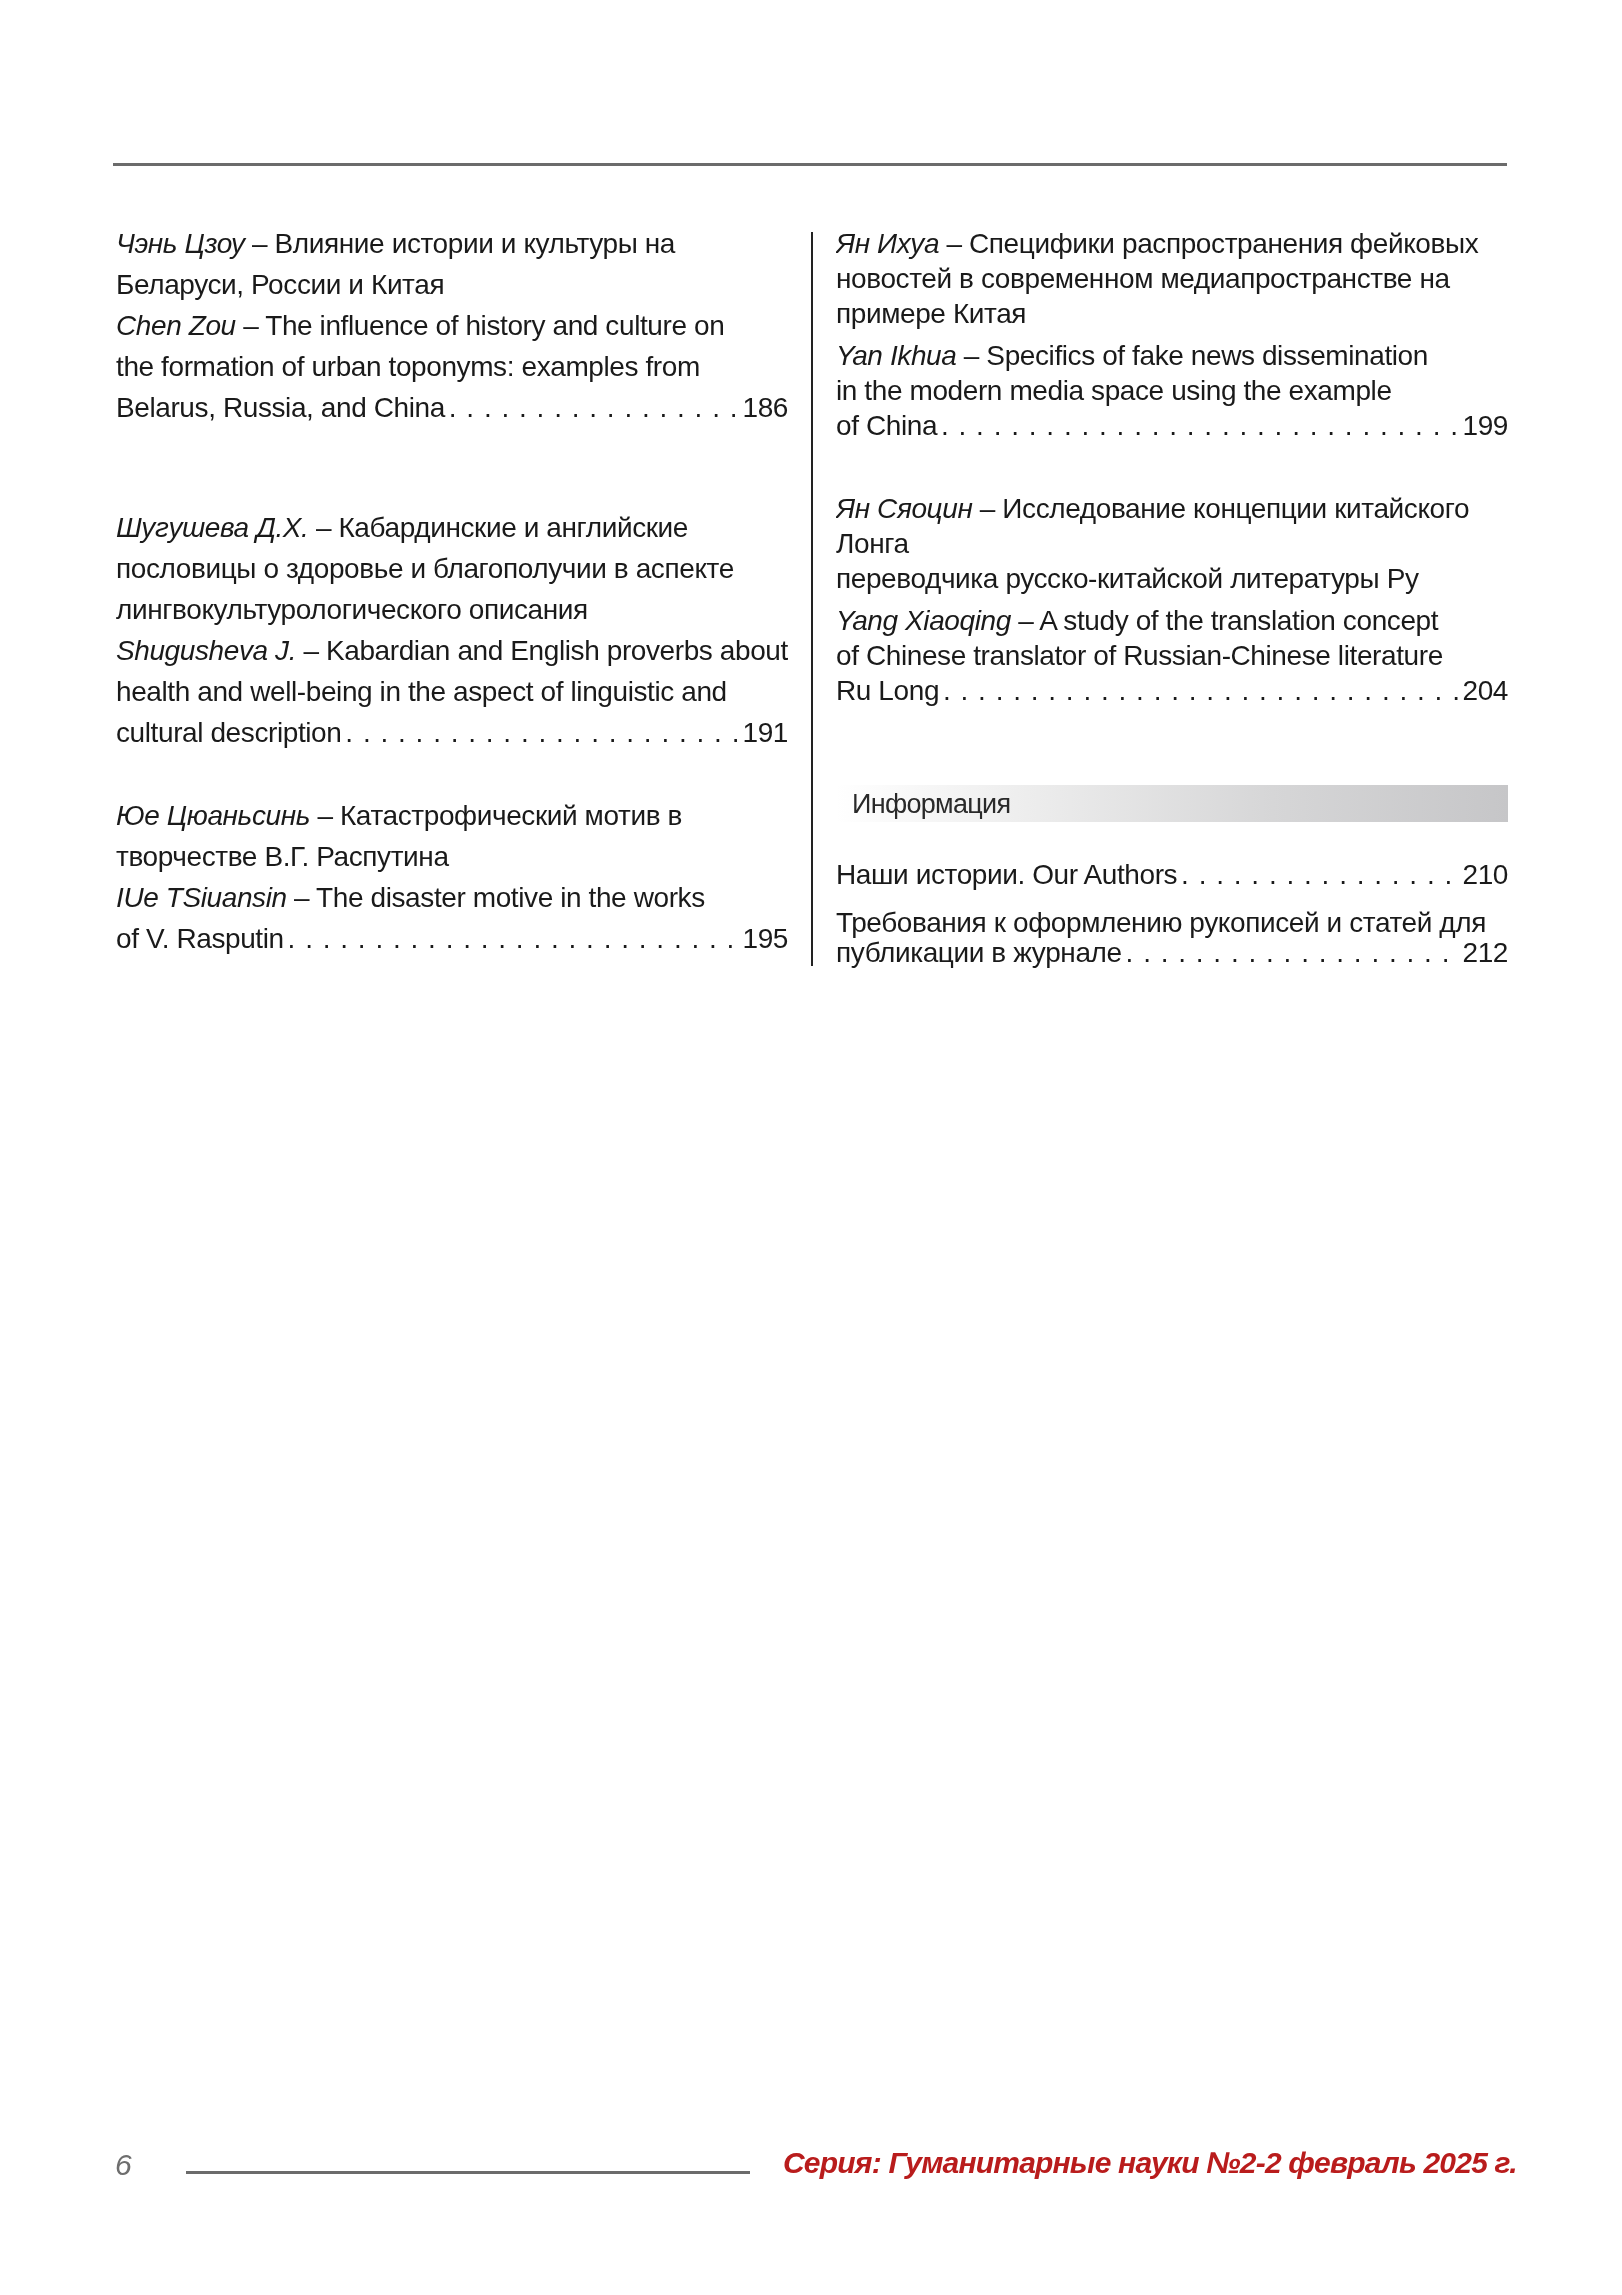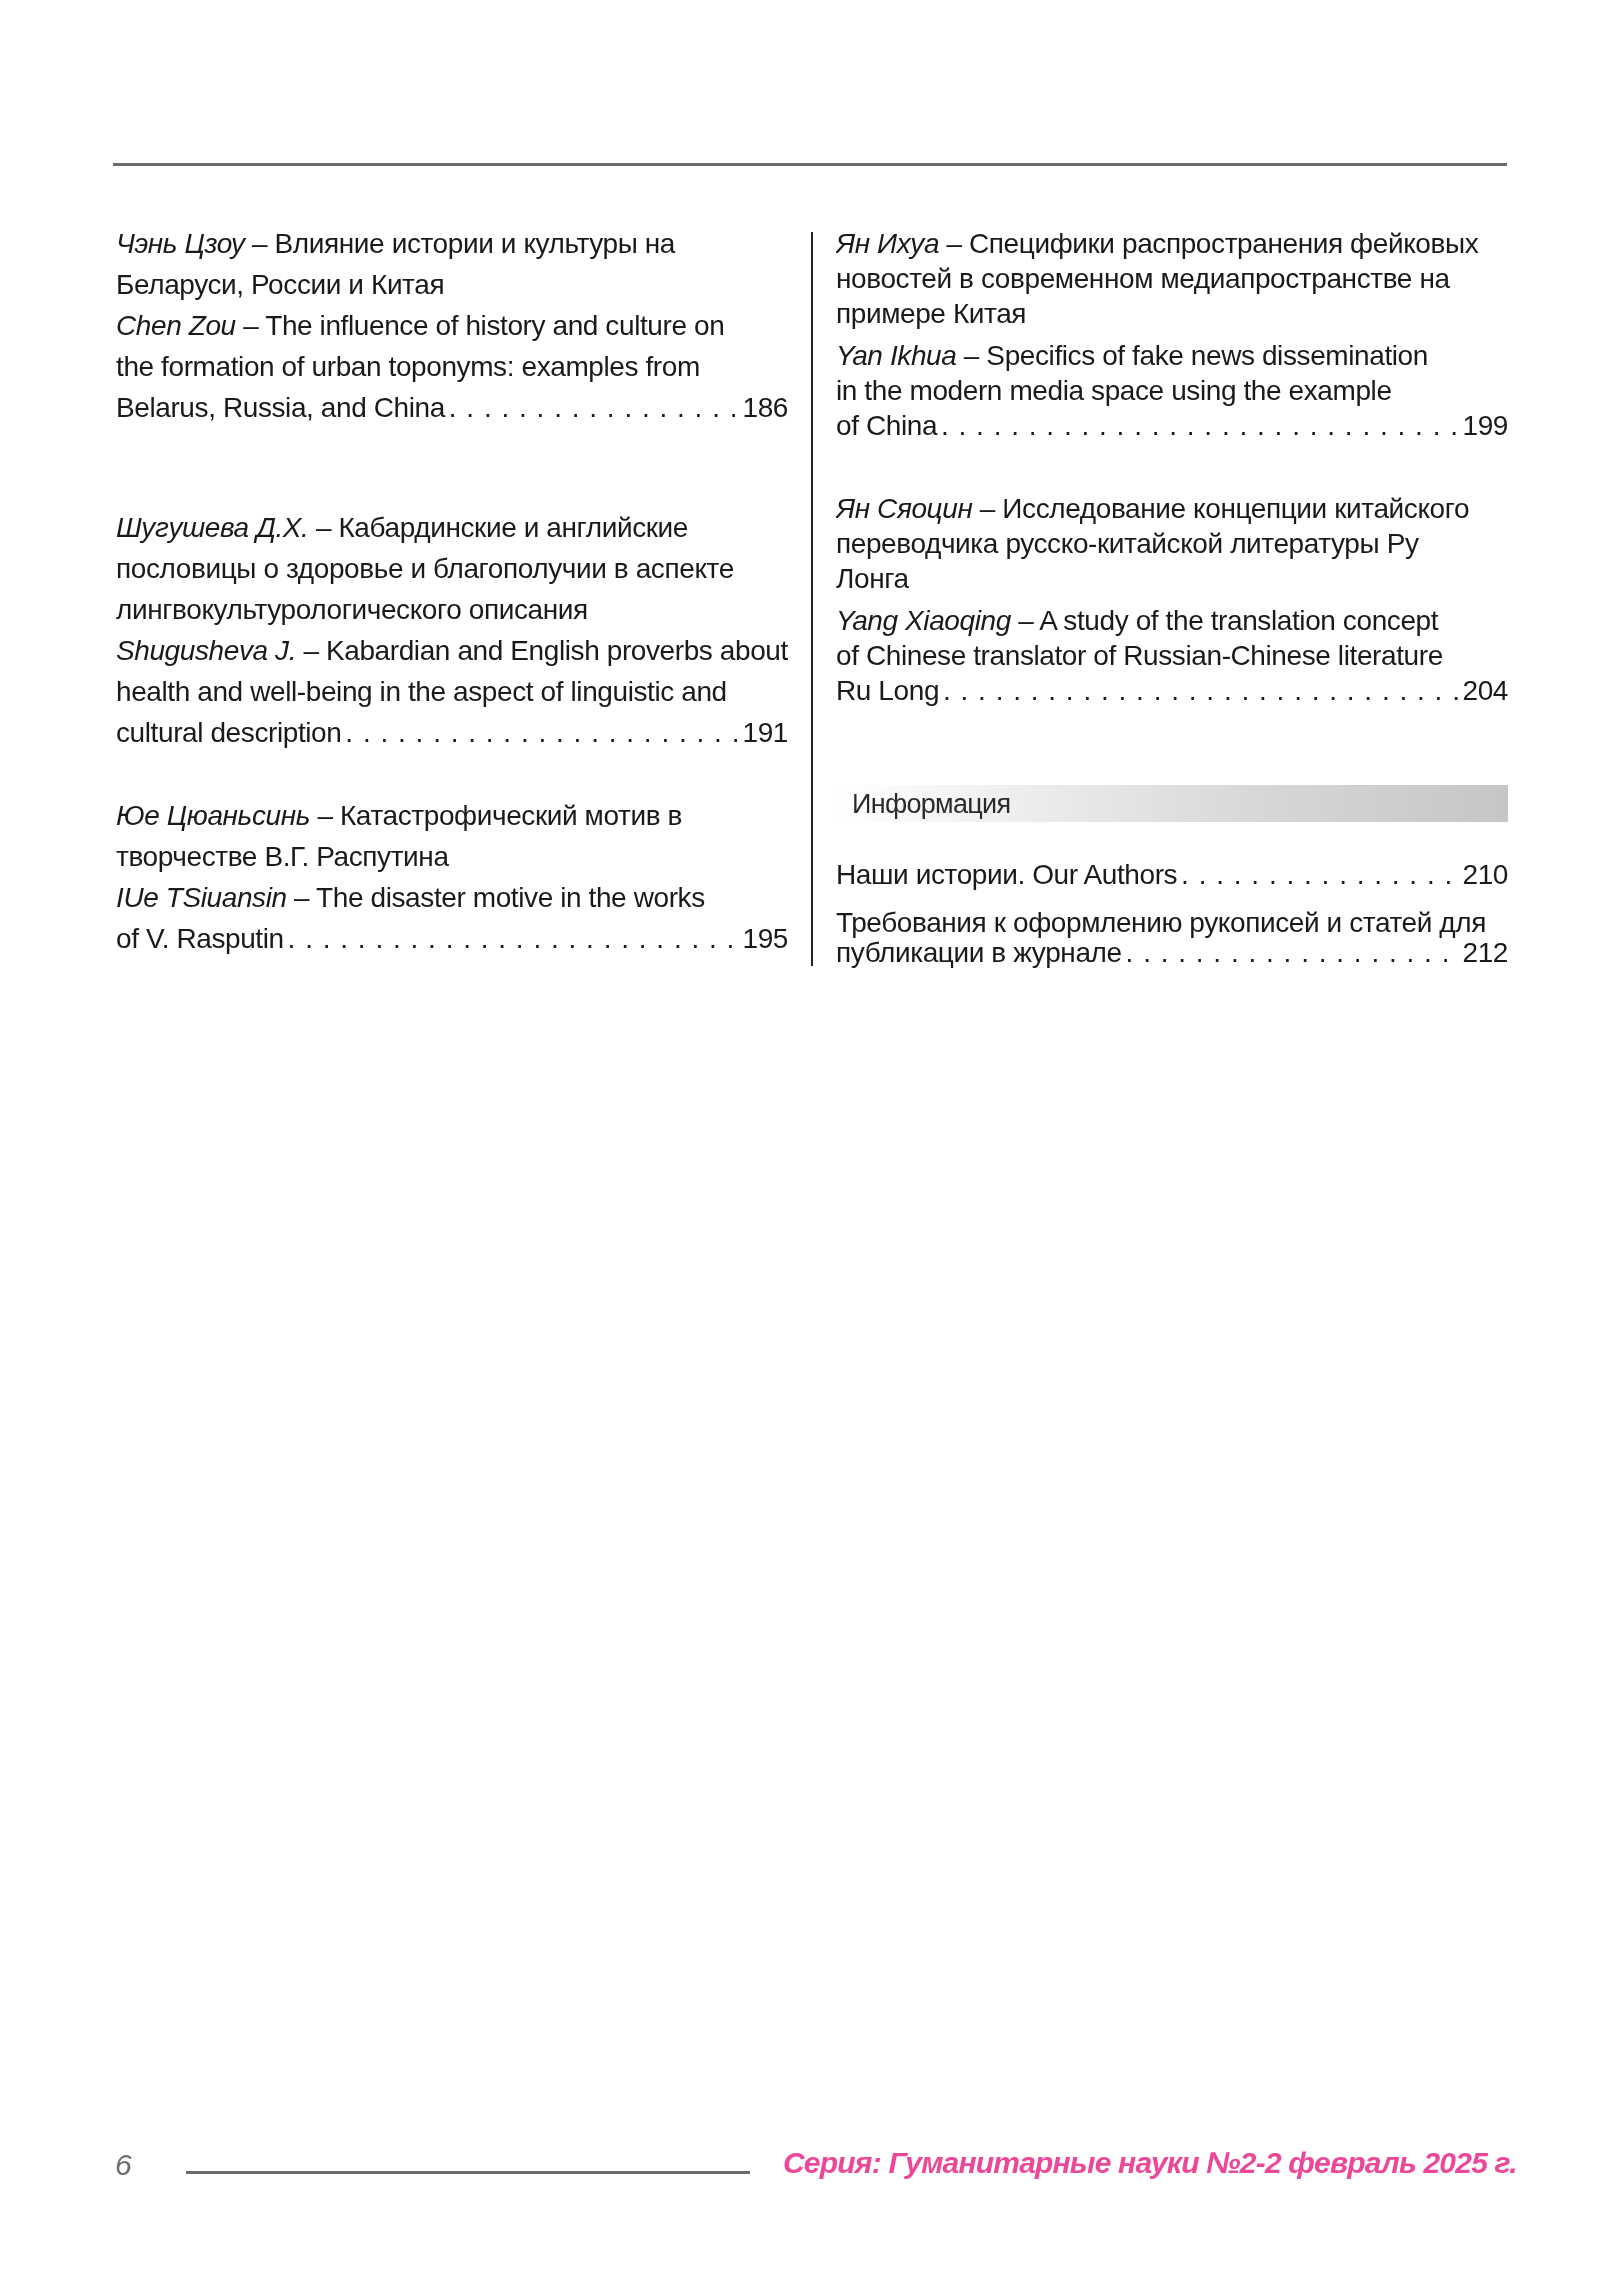--- a/index.html
+++ b/index.html
@@ -26,21 +26,21 @@
   .toc-last .pg { flex: 0 0 auto; }
 
   .info-band { position: absolute; left: 836px; top: 785px; width: 672px; height: 37px;
                background: linear-gradient(to right, #ffffff 0%, #ececec 30%, #d6d6d7 65%, #c6c6c8 100%); }
   .info-title { position: absolute; left: 16px; top: 0; height: 37px; line-height: 39px; font-size: 27px;
                 font-weight: normal; color: #2a2a2a; letter-spacing: -0.7px; }
 
   .footer-page { position: absolute; left: 115px; top: 2148px; font-size: 30px; font-style: italic; color: #6e6e6e; }
   .footer-rule { position: absolute; left: 186px; top: 2171px; width: 564px; height: 2.6px; background: #6b6b6b; }
   .footer-series { position: absolute; left: 783px; top: 2146px; width: 725px; text-align: center; font-size: 30px;
-                   font-style: italic; font-weight: bold; color: #ec4899; letter-spacing: -0.8px; white-space: nowrap; }
+                   font-style: italic; font-weight: bold; color: #b91c1c; letter-spacing: -0.8px; white-space: nowrap; }
 </style>
 </head>
 <body>
 
 <div class="rule-top"></div>
 <div class="col-divider"></div>
 
 <div class="col col-left">
 
   <div class="entry" style="top:223px">
@@ -91,22 +91,22 @@
     <span class="line">in the modern media space using the example</span>
     <span class="line toc-last">
         <span class="txt">of China</span>
         <span class="leader"></span>
         <span class="pg">199</span>
       </span>
   </div>
 
   <div class="entry" style="top:491px">
     <span class="line"><span class="author-ru">Ян Сяоцин</span><span> – Исследование концепции китайского</span></span>
+    <span class="line">Лонга</span>
     <span class="line">переводчика русско-китайской литературы Ру</span>
-    <span class="line">Лонга</span>
     <span class="line gap"></span>
     <span class="line"><span class="author-en">Yang Xiaoqing</span><span> – A study of the translation concept</span></span>
     <span class="line">of Chinese translator of Russian-Chinese literature</span>
     <span class="line toc-last">
         <span class="txt">Ru Long</span>
         <span class="leader"></span>
         <span class="pg">204</span>
       </span>
   </div>
 </div>

